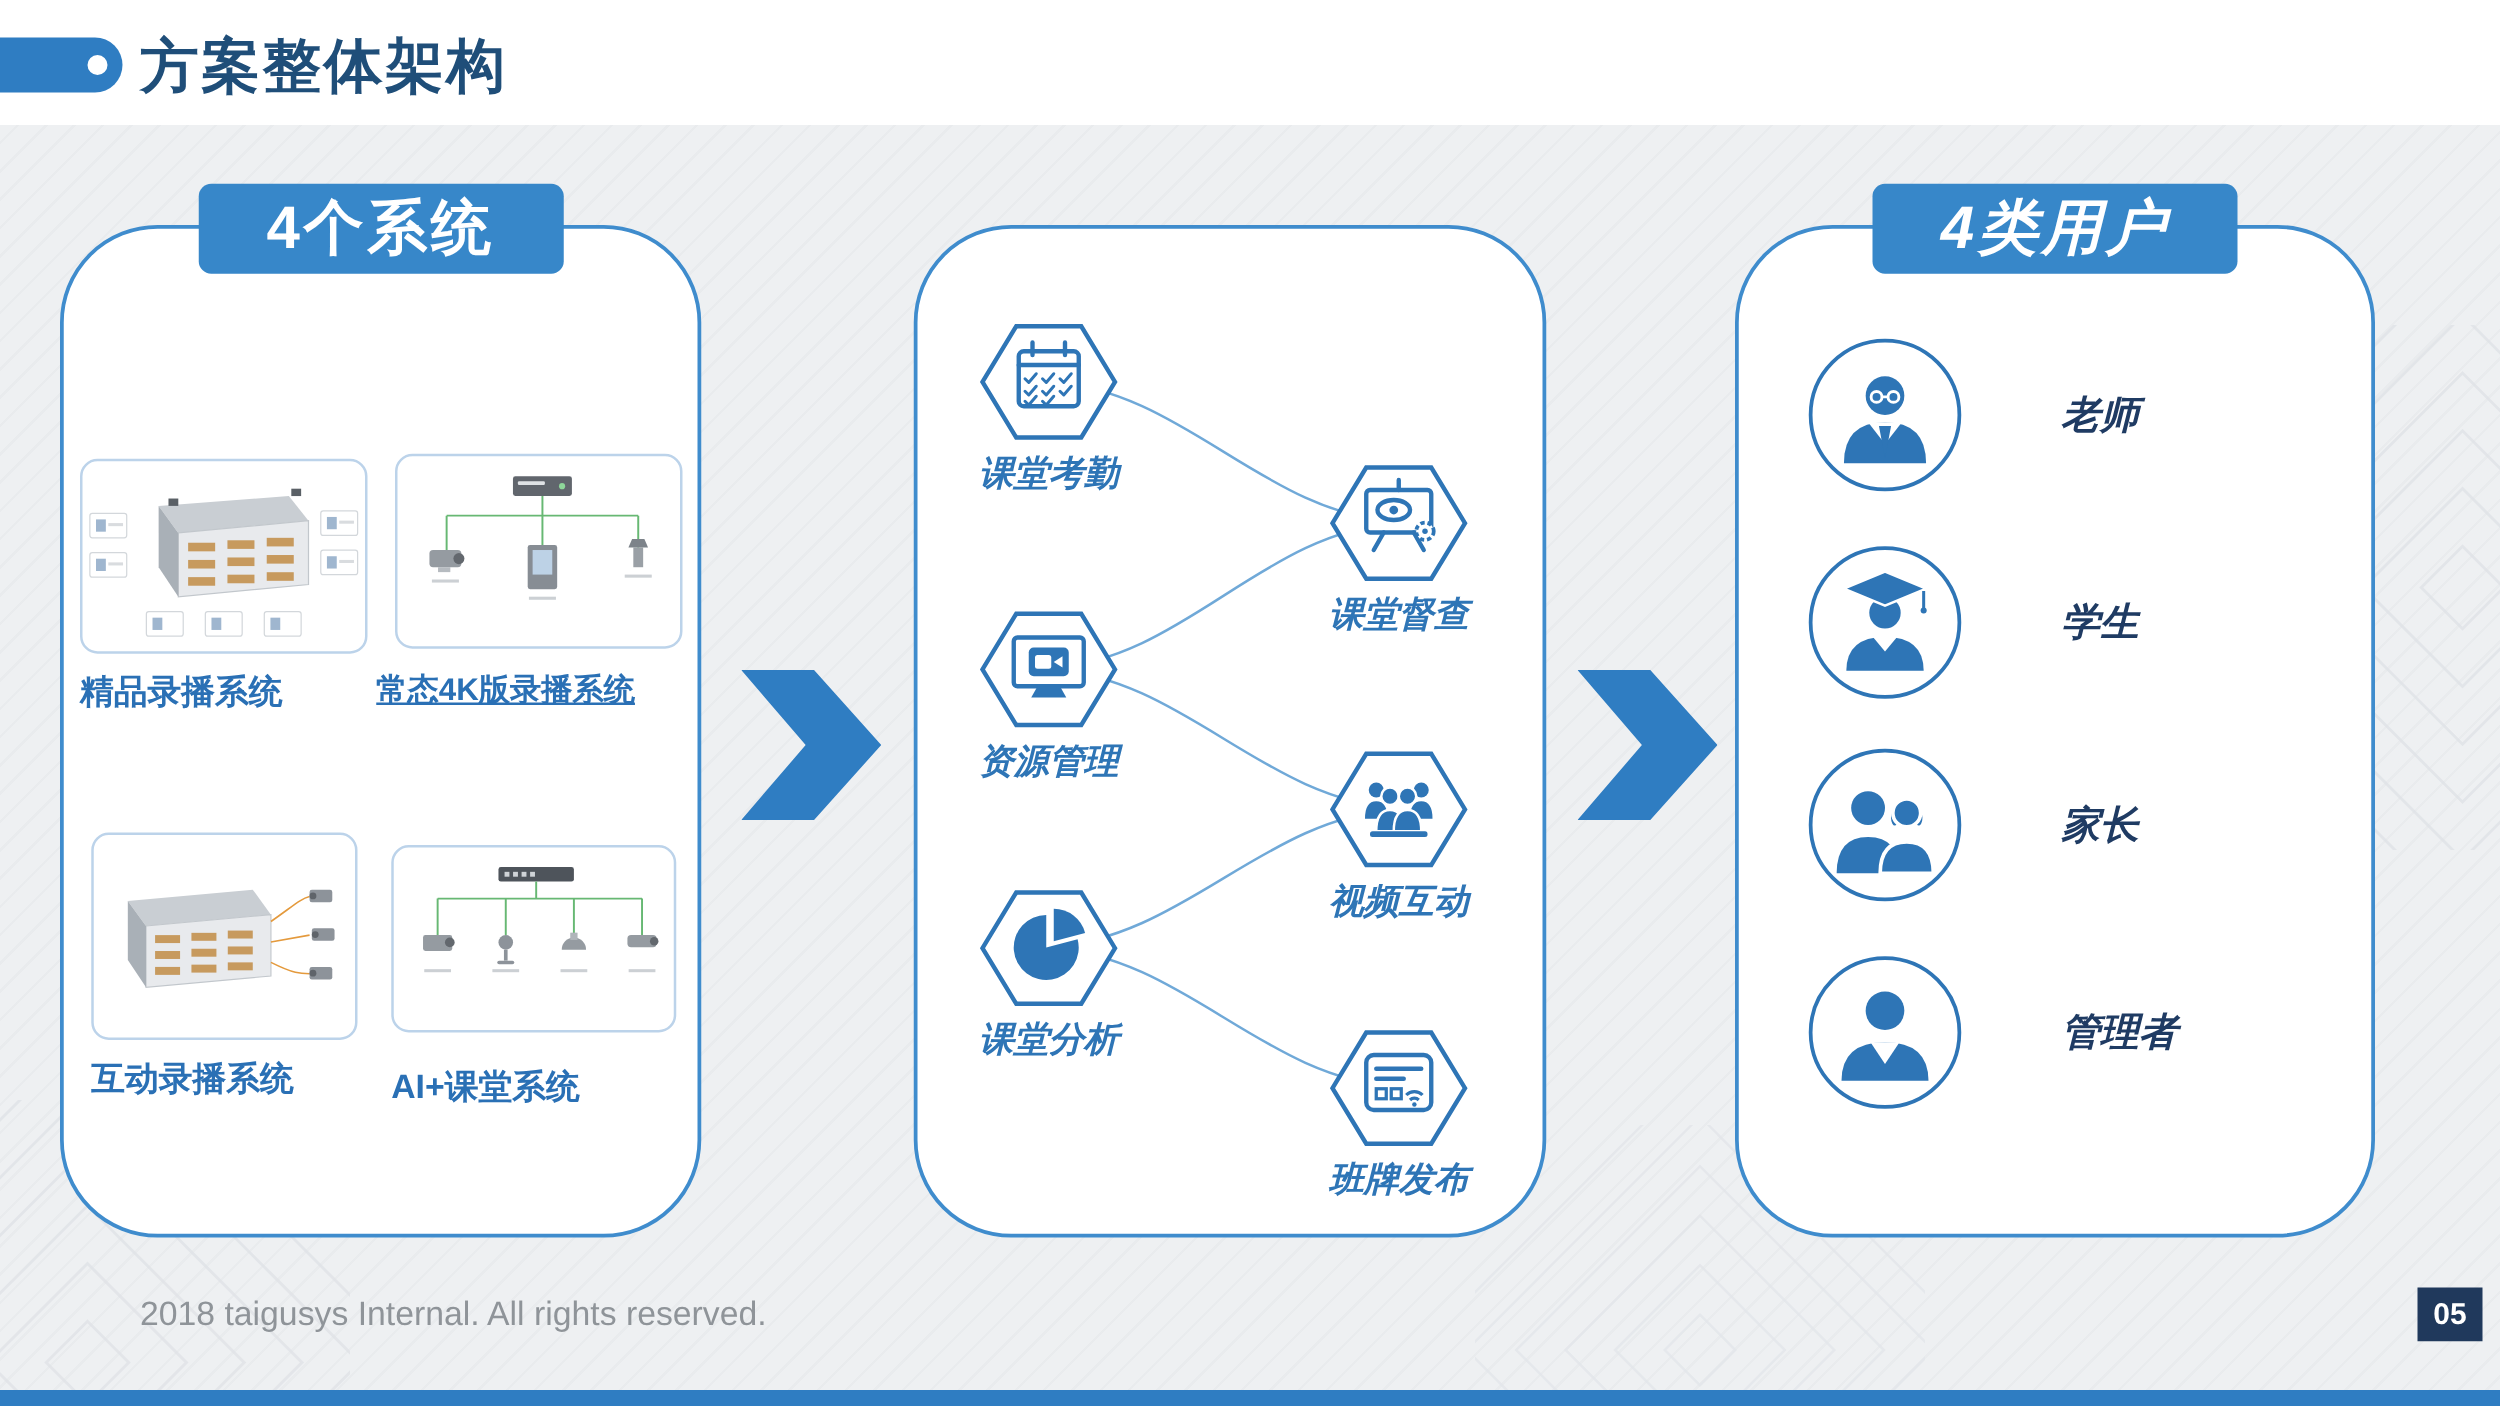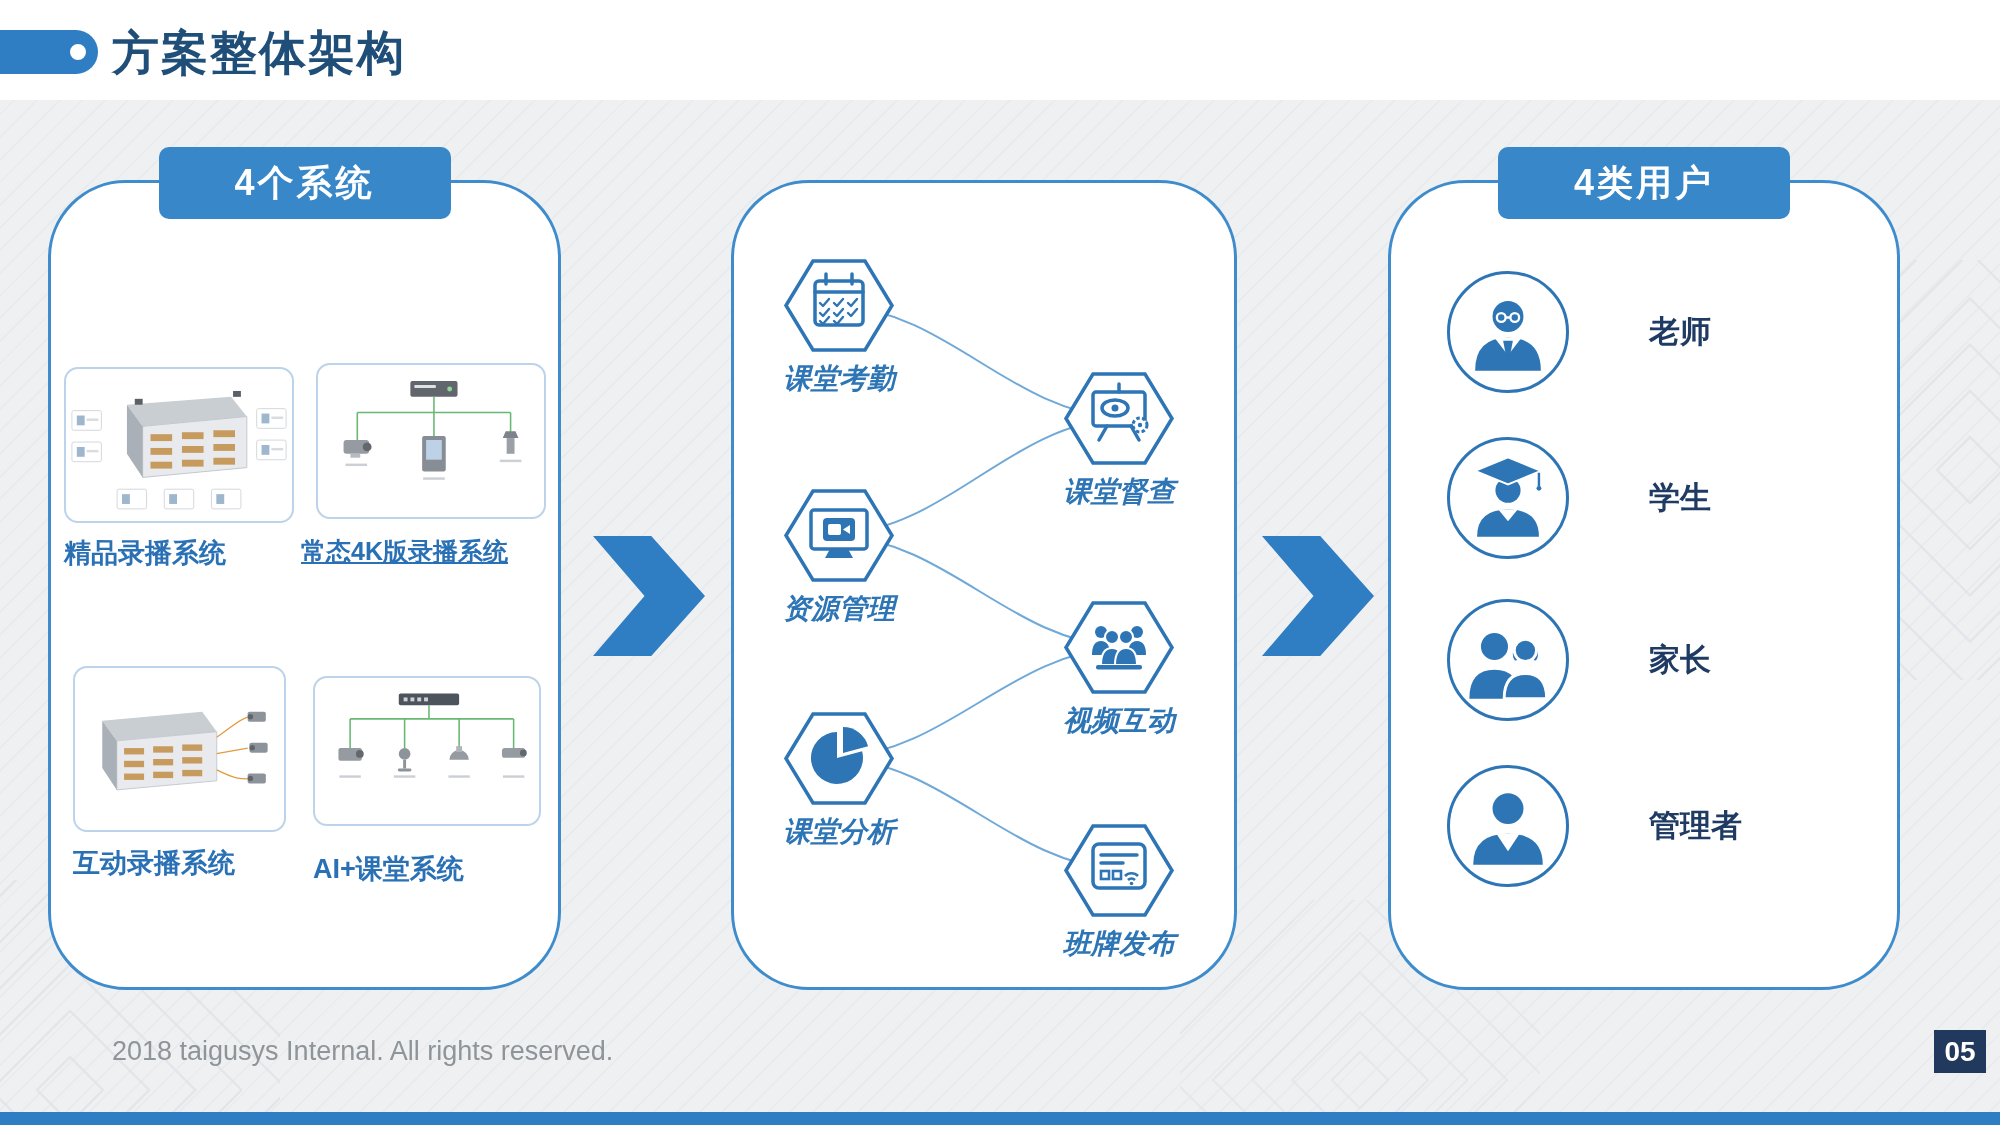--- a/index.html
+++ b/index.html
@@ -19,26 +19,26 @@
   .tag-dot { width:14px; height:14px; border:8px solid #ffffff; border-radius:50%; margin-right:12px; background:transparent; }
   .page-title { position:absolute; left:112px; top:22px; font-size:47px; font-weight:700; color:#1f4e79; z-index:3; letter-spacing:2px; }
 
   
   .motif { position:absolute; z-index:0; opacity:.8; }
 
   
   .panel { position:absolute; top:180px; height:810px; background:#ffffff; border:3px solid #3f8ccd; border-radius:78px; z-index:2; }
   .panel-systems { left:48px;  width:513px; }
   .panel-apps    { left:731px; width:506px; }
-  .panel-users   { left:1388px; width:512px; }
+  .panel-users   { left:1388px; width:512px;font-style:italic; }
 
   .panel-label { position:absolute; left:50%; top:-36px; transform:translateX(-50%);
                  width:292px; height:72px; line-height:72px; text-align:center;
                  background:#3787c9; border-radius:10px; color:#ffffff;
-                 font-size:36px; font-weight:700; letter-spacing:3px; z-index:4; }
+                 font-size:48px; font-weight:700; letter-spacing:3px; z-index:4; }
 
   
   .arrow { position:absolute; top:536px; width:112px; height:120px; background:#2f7dc2; z-index:2;
            clip-path:polygon(0% 0%, 52% 0%, 100% 50%, 52% 100%, 0% 100%, 46% 50%); }
   .arrow-1 { left:593px; } .arrow-2 { left:1262px; }
 
   
   .sys-card { position:absolute; background:#ffffff; border:2px solid #bcd3ea; border-radius:14px; overflow:hidden; }
   .sys-card svg { display:block; width:100%; height:100%; }
   .card-1 { left:13px;  top:184px; width:230px; height:156px; }
@@ -61,21 +61,21 @@
   
   .user-row { position:absolute; left:56px; display:flex; align-items:center; }
   .user-circle { width:122px; height:122px; border:3px solid #2e75b6; border-radius:50%;
                  background:#ffffff; overflow:hidden; flex:none; }
   .user-circle svg { width:100%; height:100%; display:block; }
   .user-label { margin-left:80px; font-size:31px; font-weight:700; color:#1f3b63; white-space:nowrap; }
 
   
   .footer-text { position:absolute; left:112px; top:1036px; font-size:27px; color:#8f9499; z-index:3; }
   .page-num { position:absolute; left:1934px; top:1030px; width:52px; height:43px; background:#20395c;
-              color:#ffffff; font-size:28px; font-weight:600; text-align:center; line-height:43px; z-index:3; }
+              color:#ffffff; font-size:24px; font-weight:600; text-align:center; line-height:43px; z-index:3; }
   .bottom-bar { position:absolute; left:0; bottom:0; width:2000px; height:13px; background:#2f7dc2; z-index:3; }
 </style>
 </head>
 <body>
 
 <div class="slide">
 
   <svg class="motif" style="left:1760px; top:260px;" width="420" height="420" viewBox="0 0 360 360">
     <g transform="rotate(45 180 180)" fill="none" stroke="#e0e3e7" stroke-width="2">
       <rect x="20" y="20" width="320" height="320"></rect>

